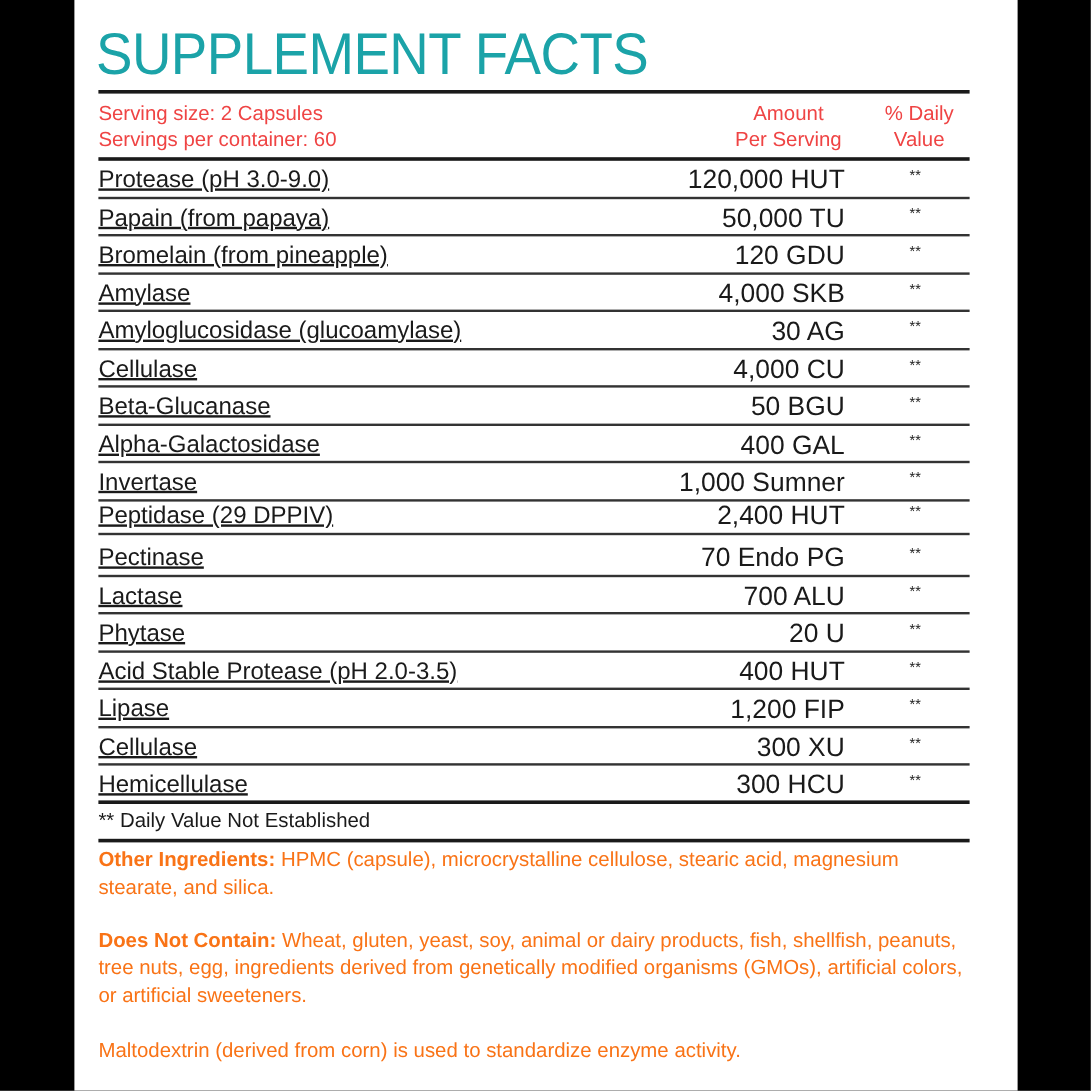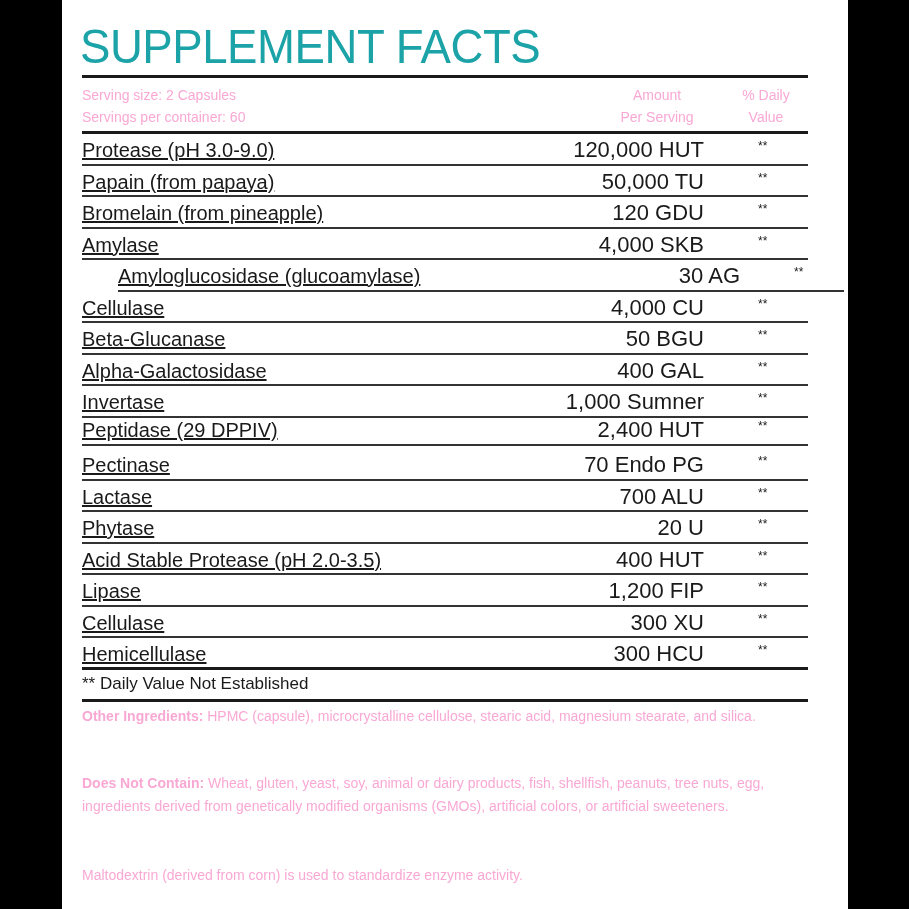--- a/index.html
+++ b/index.html
@@ -30,24 +30,24 @@
       transform-origin: left top;
     }
     .rule {
       position: absolute;
       left: 82px; width: 726px;
       background: #1a1a1a;
     }
     .thick { height: 3px; }
     .hdr-text {
       position: absolute;
-      font-size: 14px;
-      line-height: 22px;
-      white-space: nowrap;
-      color: #f9a8d4;
+      font-size: 17px;
+      line-height: 22px;
+      white-space: nowrap;
+      color: #ef4444;
     }
     .row {
       position: absolute;
       left: 82px; width: 726px;
       height: 31.5px;
     }
     .row .name {
       position: absolute;
       left: 0; top: 5px;
       font-size: 20px;
@@ -79,23 +79,23 @@
     .note {
       position: absolute;
       left: 82px; top: 673px;
       font-size: 17px;
       line-height: 22px;
       white-space: nowrap;
     }
     .para {
       position: absolute;
       left: 82px; width: 726px;
-      font-size: 14px;
+      font-size: 17px;
       line-height: 23px;
-      color: #f9a8d4;
+      color: #f97316;
     }
     .para b { font-weight: bold; }
   </style>
 </head>
 <body>
 
 <div class="panel"></div>
 
 <div class="title" style="color: rgb(27, 163, 168);">SUPPLEMENT FACTS</div>
 
@@ -130,21 +130,21 @@
       <span class="amount">120 GDU</span>
       <span class="dv">**</span>
       <div class="sep"></div>
     </div>
     <div class="row" style="top: 228.5px;">
       <span class="name">Amylase</span>
       <span class="amount">4,000 SKB</span>
       <span class="dv">**</span>
       <div class="sep"></div>
     </div>
-    <div class="row" style="top: 260px; margin-left: 36px;">
+    <div class="row" style="top: 260px;">
       <span class="name">Amyloglucosidase (glucoamylase)</span>
       <span class="amount">30 AG</span>
       <span class="dv">**</span>
       <div class="sep"></div>
     </div>
     <div class="row" style="top: 291.5px;">
       <span class="name">Cellulase</span>
       <span class="amount">4,000 CU</span>
       <span class="dv">**</span>
       <div class="sep"></div>

